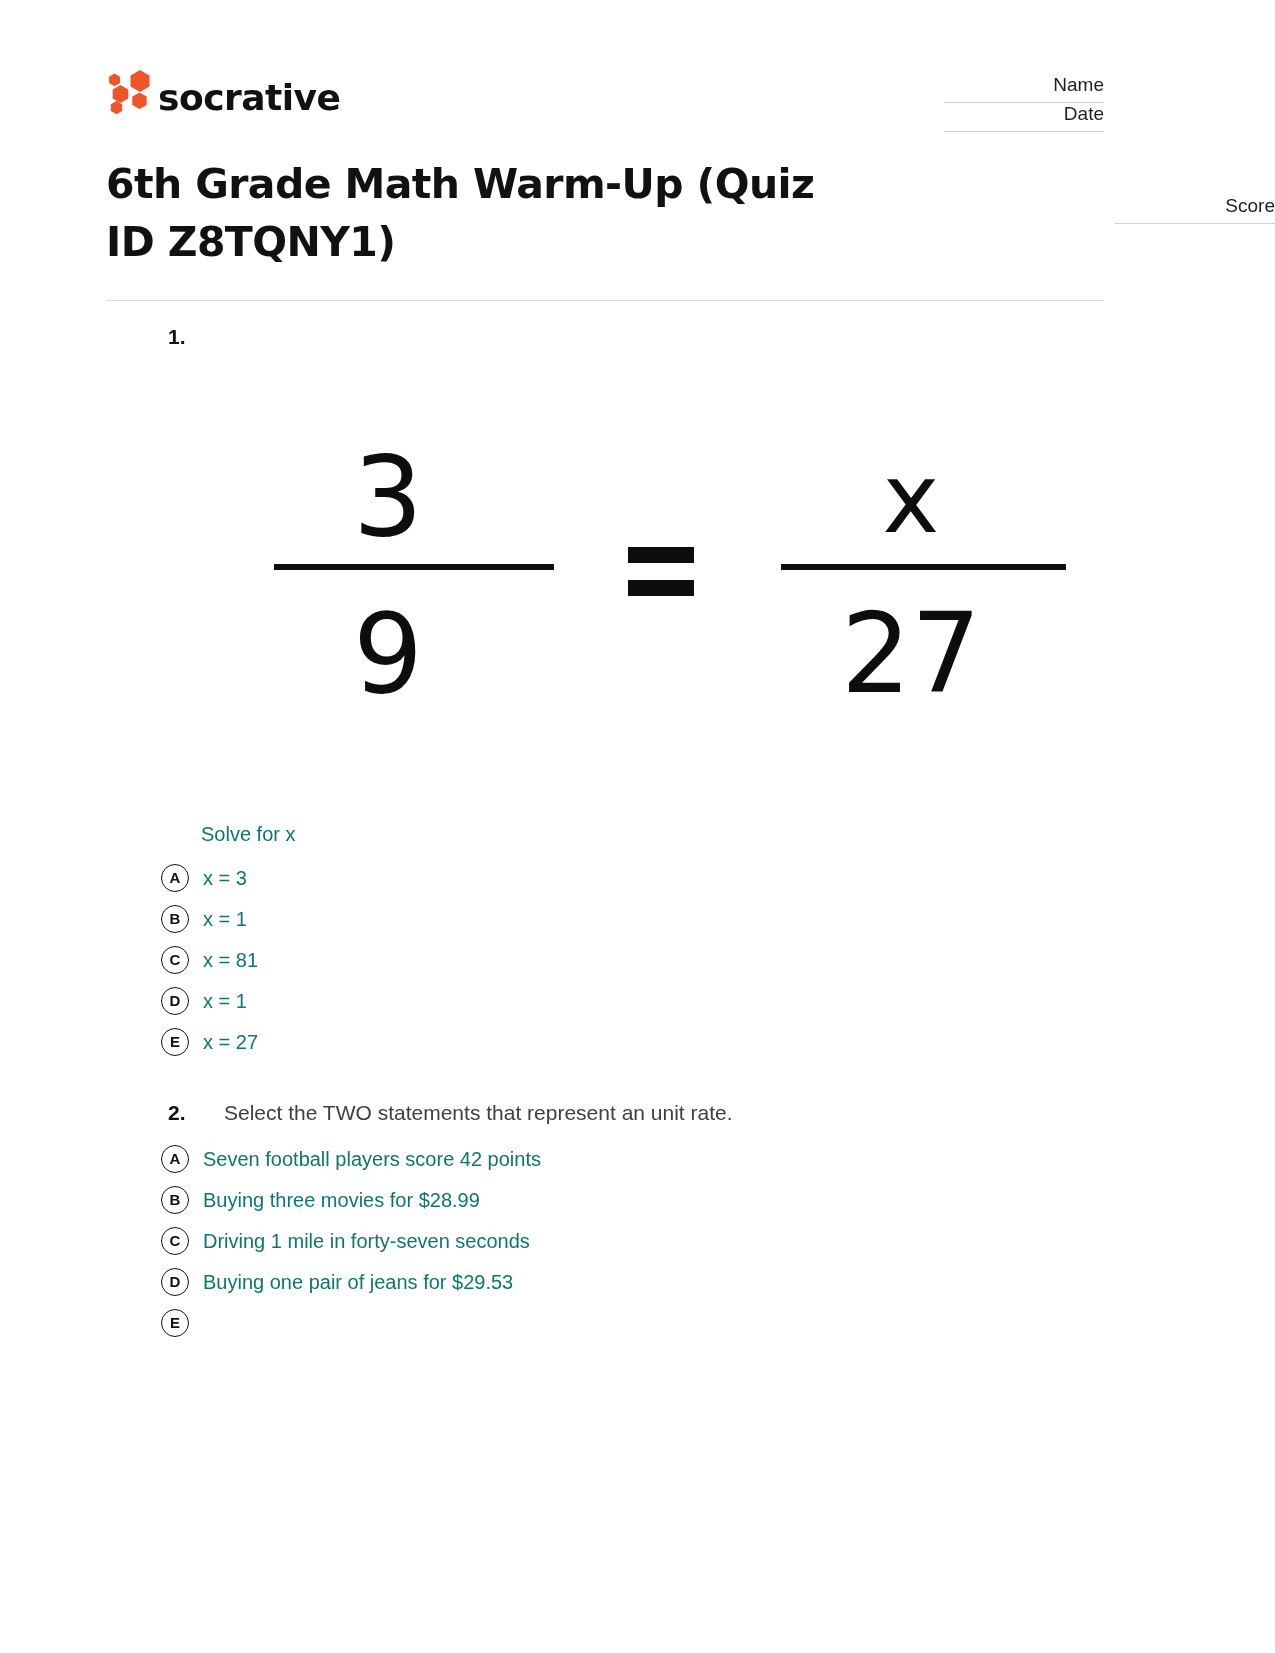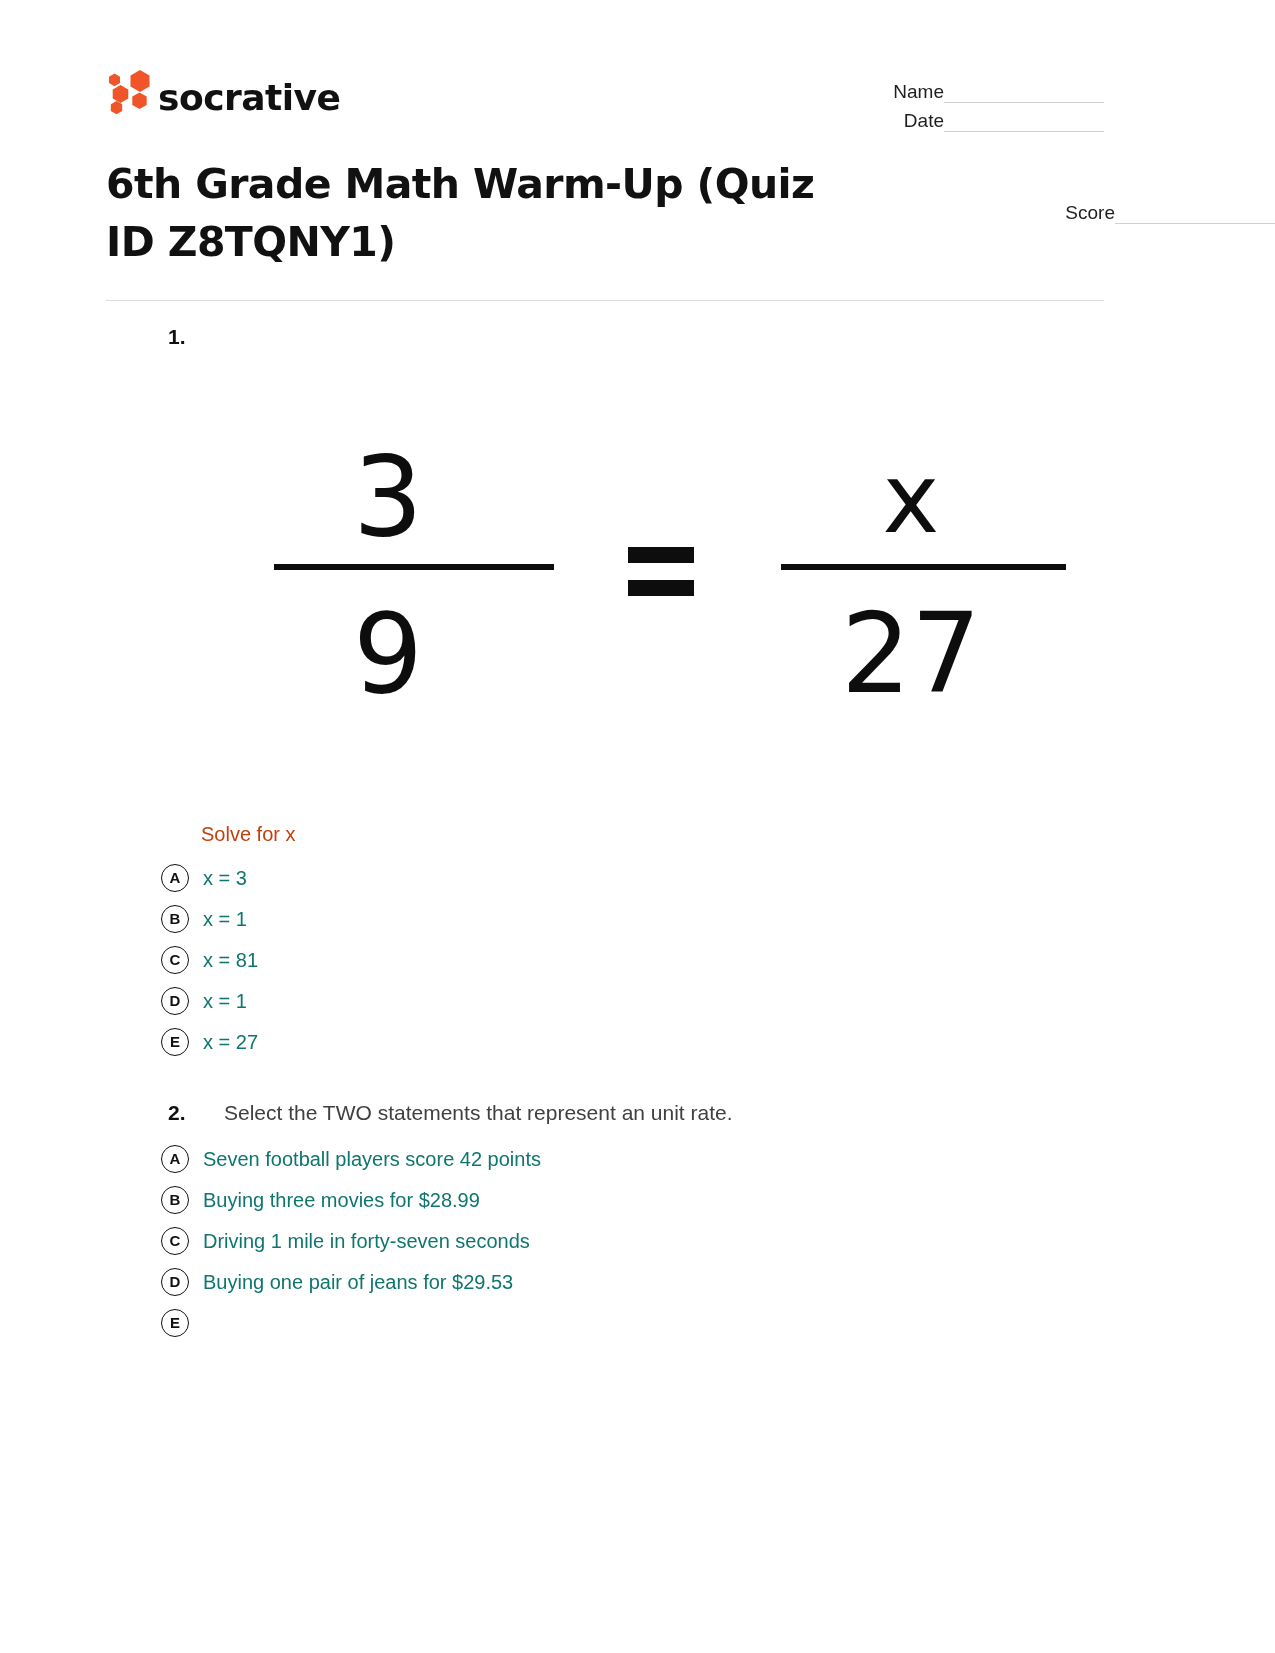--- a/index.html
+++ b/index.html
@@ -62,20 +62,21 @@
     top: 14px;
     width: 236px;
   }
 
   .id-row {
     display: flex;
     align-items: flex-end;
     justify-content: flex-end;
     gap: 0;
     height: 29px;
+    flex-direction: column;
   }
 
   .id-label {
     font-size: 19px;
     color: #1f1f1f;
     line-height: 22px;
     white-space: nowrap;
   }
 
   .id-line {
@@ -166,21 +167,21 @@
     width: 830px;
     height: 300px;
   }
 
   .q1-prompt {
     position: absolute;
     left: 95px;
     top: 498px;
     font-size: 20px;
     line-height: 28px;
-    color: #c2410c;
+    color: #0f766e;
   }
 
   .choices {
     position: absolute;
     left: 55px;
     width: 900px;
   }
 
   #q1-choices { top: 535px; }
 

